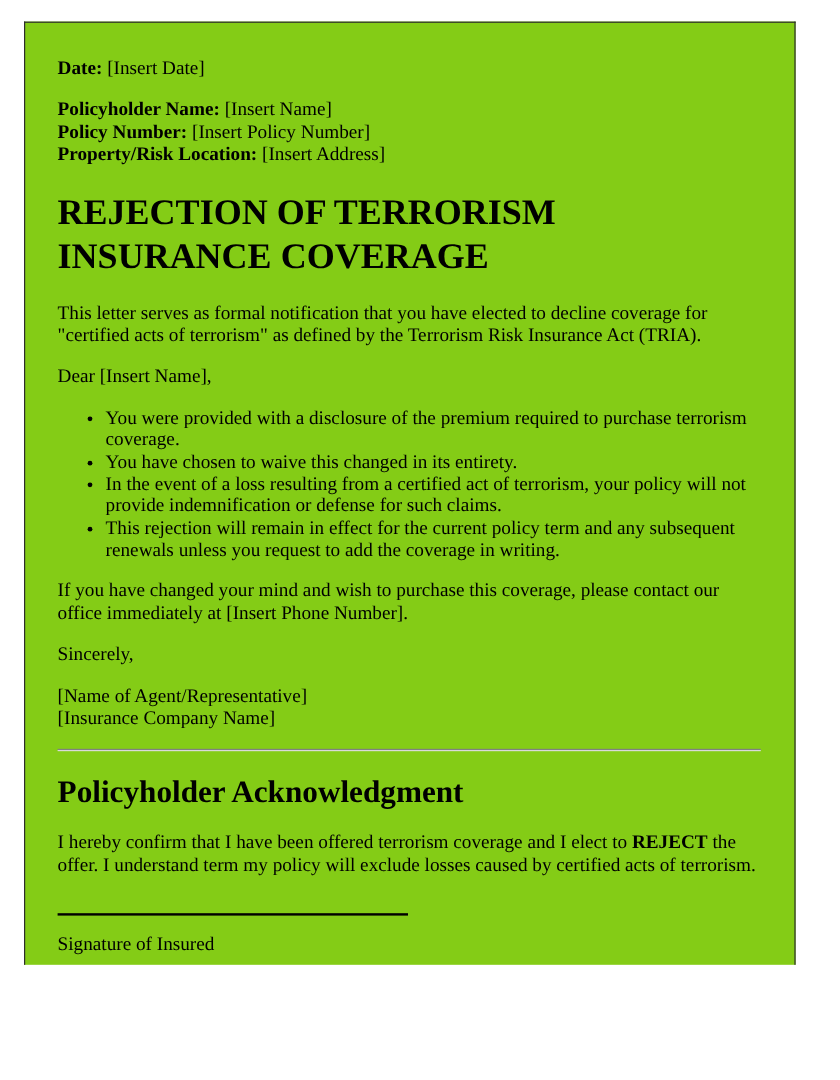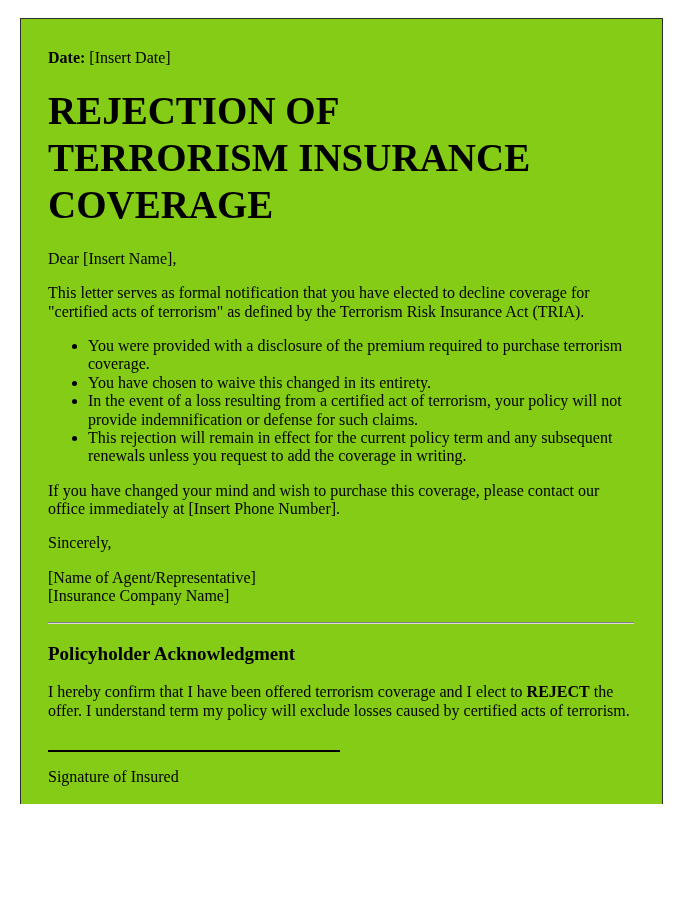--- a/index.html
+++ b/index.html
@@ -22,64 +22,67 @@
     padding: 14px 28px 0 27px;
     font-family: "Liberation Serif", serif;
     font-size: 16px;
     line-height: 1.15;
     color: #000000;
     background: #84cc16;
   }
   .page p { margin: 16px 0; }
   .page b, .page strong { font-weight: bold; }
   h1.letter-title {
-    font-size: 39px;
+    font-size: 30px;
     line-height: 1.2;
     font-weight: bold;
     margin: 21px 0;
     max-width: 520px;
   }
   ul.terms {
     margin: 14px 0;
     padding-left: 40px;
   }
   ul.terms li { margin: 0; }
   hr.divider {
     border: 0;
     border-top: 1px solid #808080;
     border-bottom: 1px solid #d9d9d9;
     height: 0;
     margin: 10px 0 8px 0;
   }
   h3.ack-heading {
-    font-size: 19px;
+    font-size: 26px;
     font-weight: bold;
     margin: 19px 0;
   }
   .sig-line {
     width: 292px;
     height: 0;
     border-top: 2px solid #000000;
     margin-top: 30px;
   }
   .sig-caption { margin: 5px 0 0 0; }
 </style>
 </head>
 <body>
 
 <div class="page">
 
   <p><b>Date:</b> <span>[Insert Date]</span></p>
 
+  <p><b>Policyholder Name:</b> <span>[Insert Name]</span><br>
+  <b>Policy Number:</b> <span>[Insert Policy Number]</span><br>
+  <b>Property/Risk Location:</b> <span>[Insert Address]</span></p>
 
   <h1 class="letter-title">REJECTION OF TERRORISM INSURANCE COVERAGE</h1>
 
+  <p>This letter serves as formal notification that you have elected to decline coverage for "certified acts of terrorism" as defined by the Terrorism Risk Insurance Act (TRIA).</p>
+
   <p>Dear [Insert Name],</p>
-
-  <p>This letter serves as formal notification that you have elected to decline coverage for "certified acts of terrorism" as defined by the Terrorism Risk Insurance Act (TRIA).</p>
 
 
   <ul class="terms">
     <li>You were provided with a disclosure of the premium required to purchase terrorism coverage.</li>
     <li>You have chosen to waive this changed in its entirety.</li>
     <li>In the event of a loss resulting from a certified act of terrorism, your policy will not provide indemnification or defense for such claims.</li>
     <li>This rejection will remain in effect for the current policy term and any subsequent renewals unless you request to add the coverage in writing.</li>
   </ul>
 
   <p>If you have changed your mind and wish to purchase this coverage, please contact our office immediately at [Insert Phone Number].</p>

